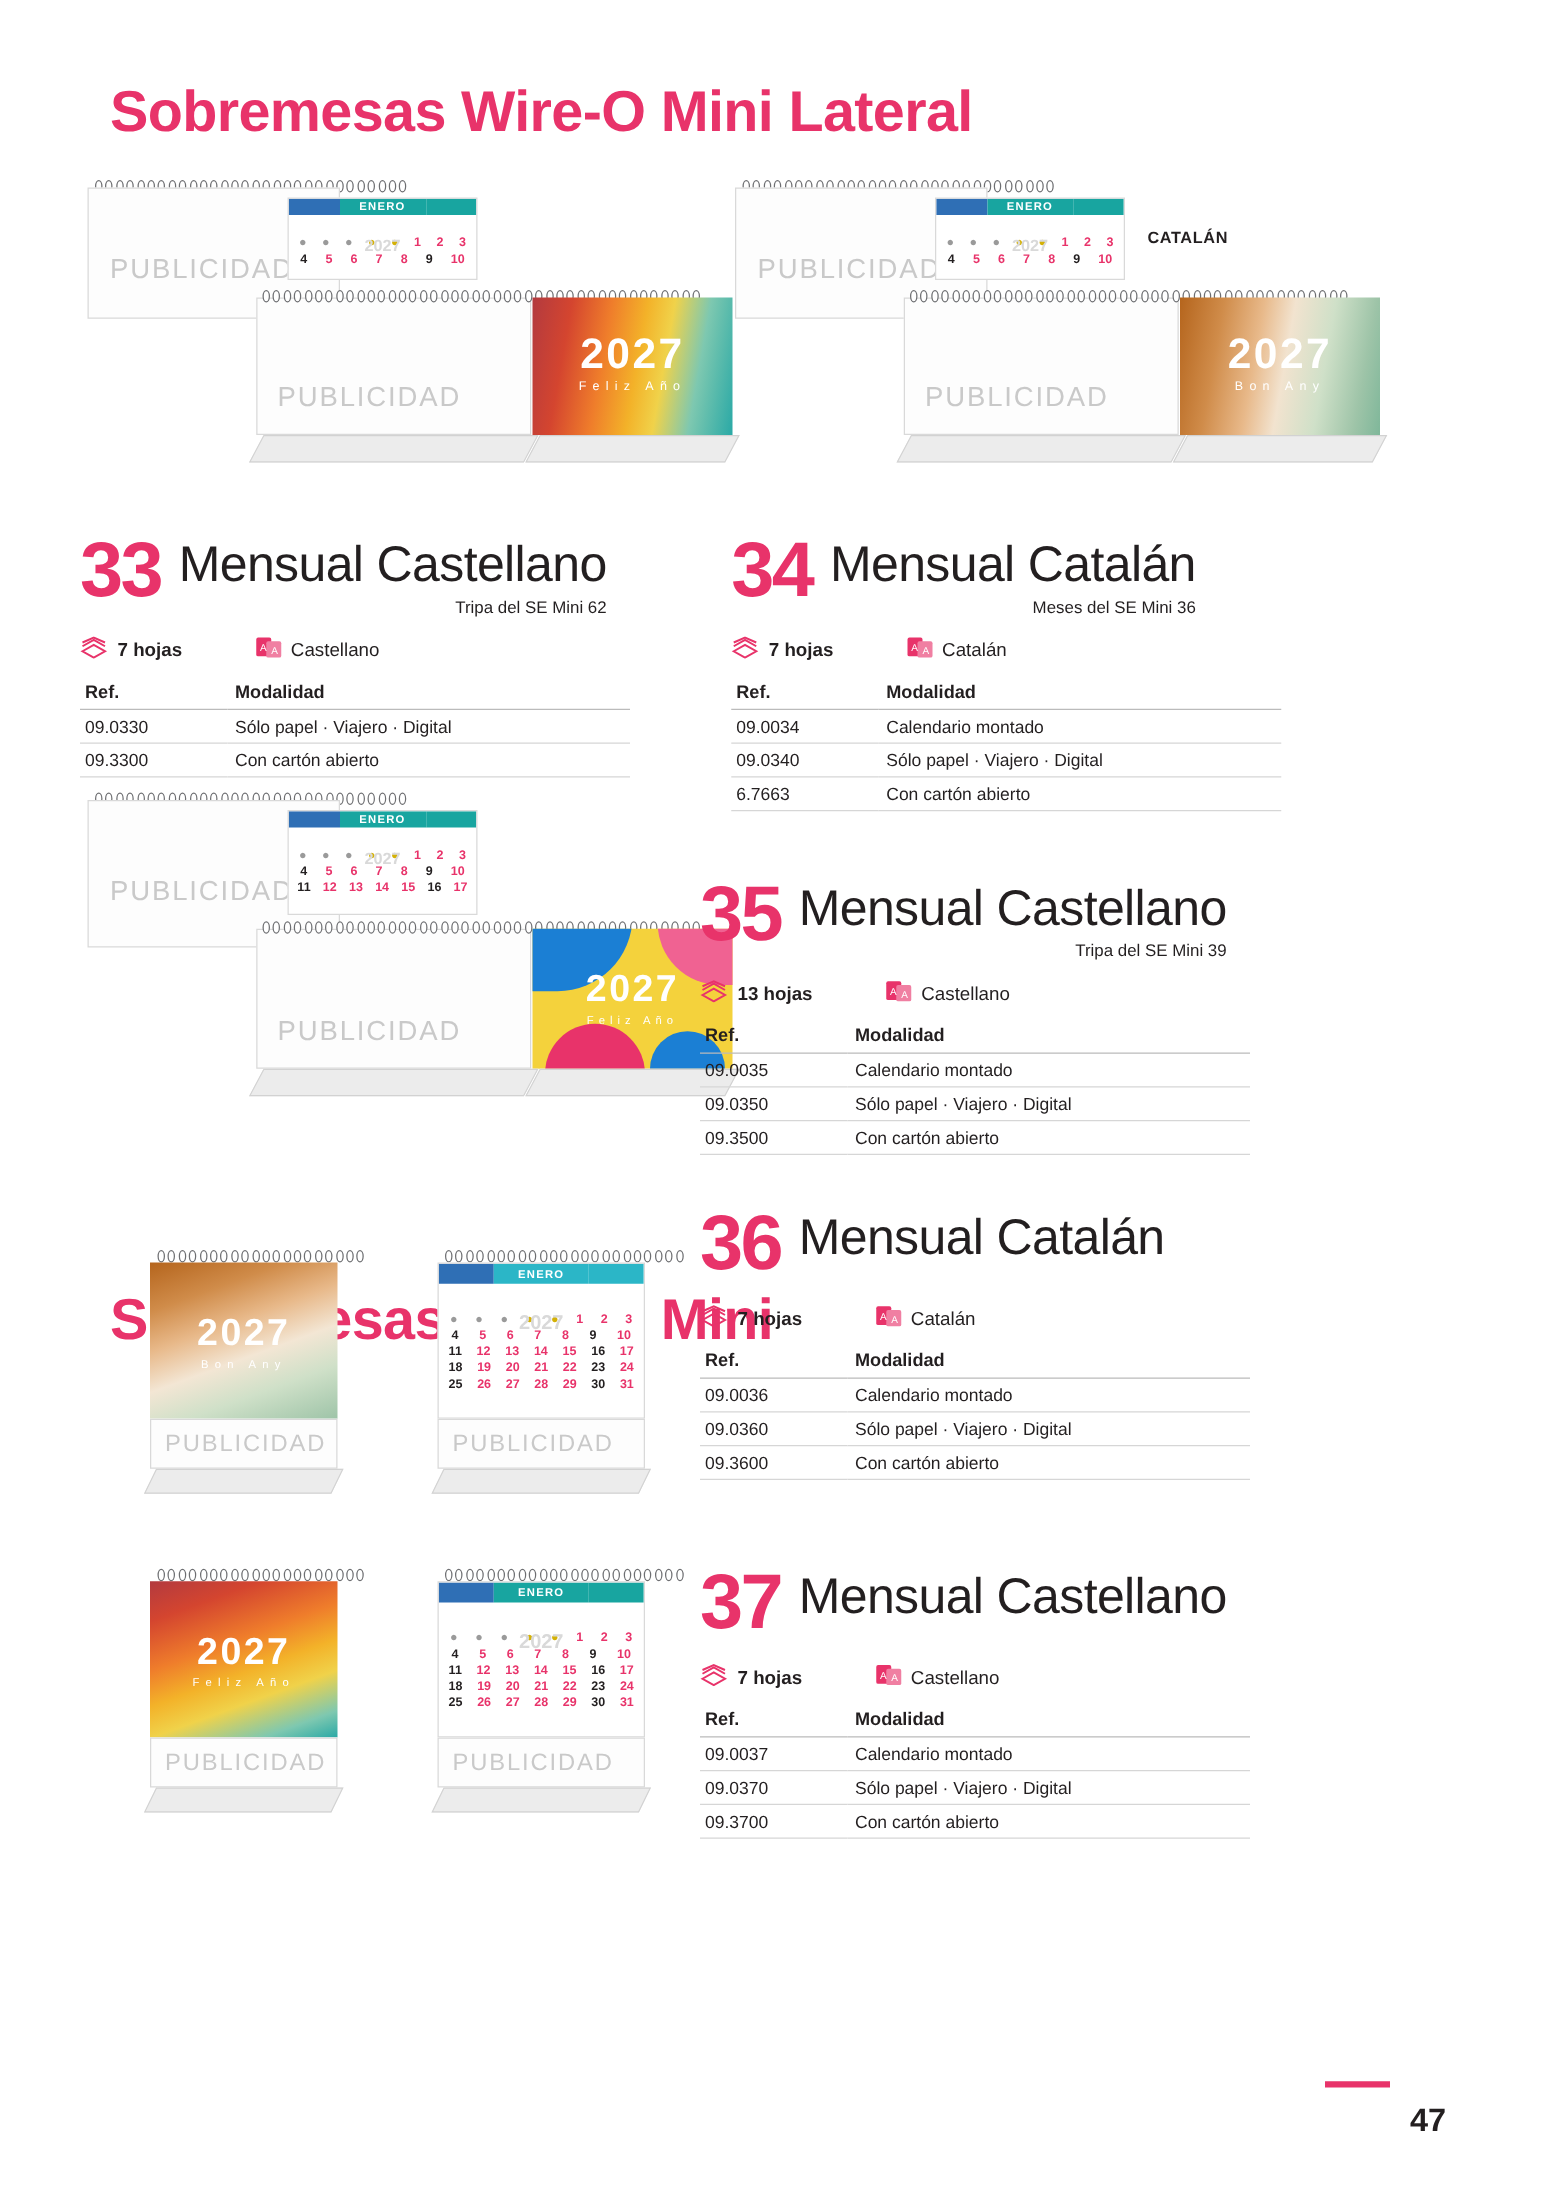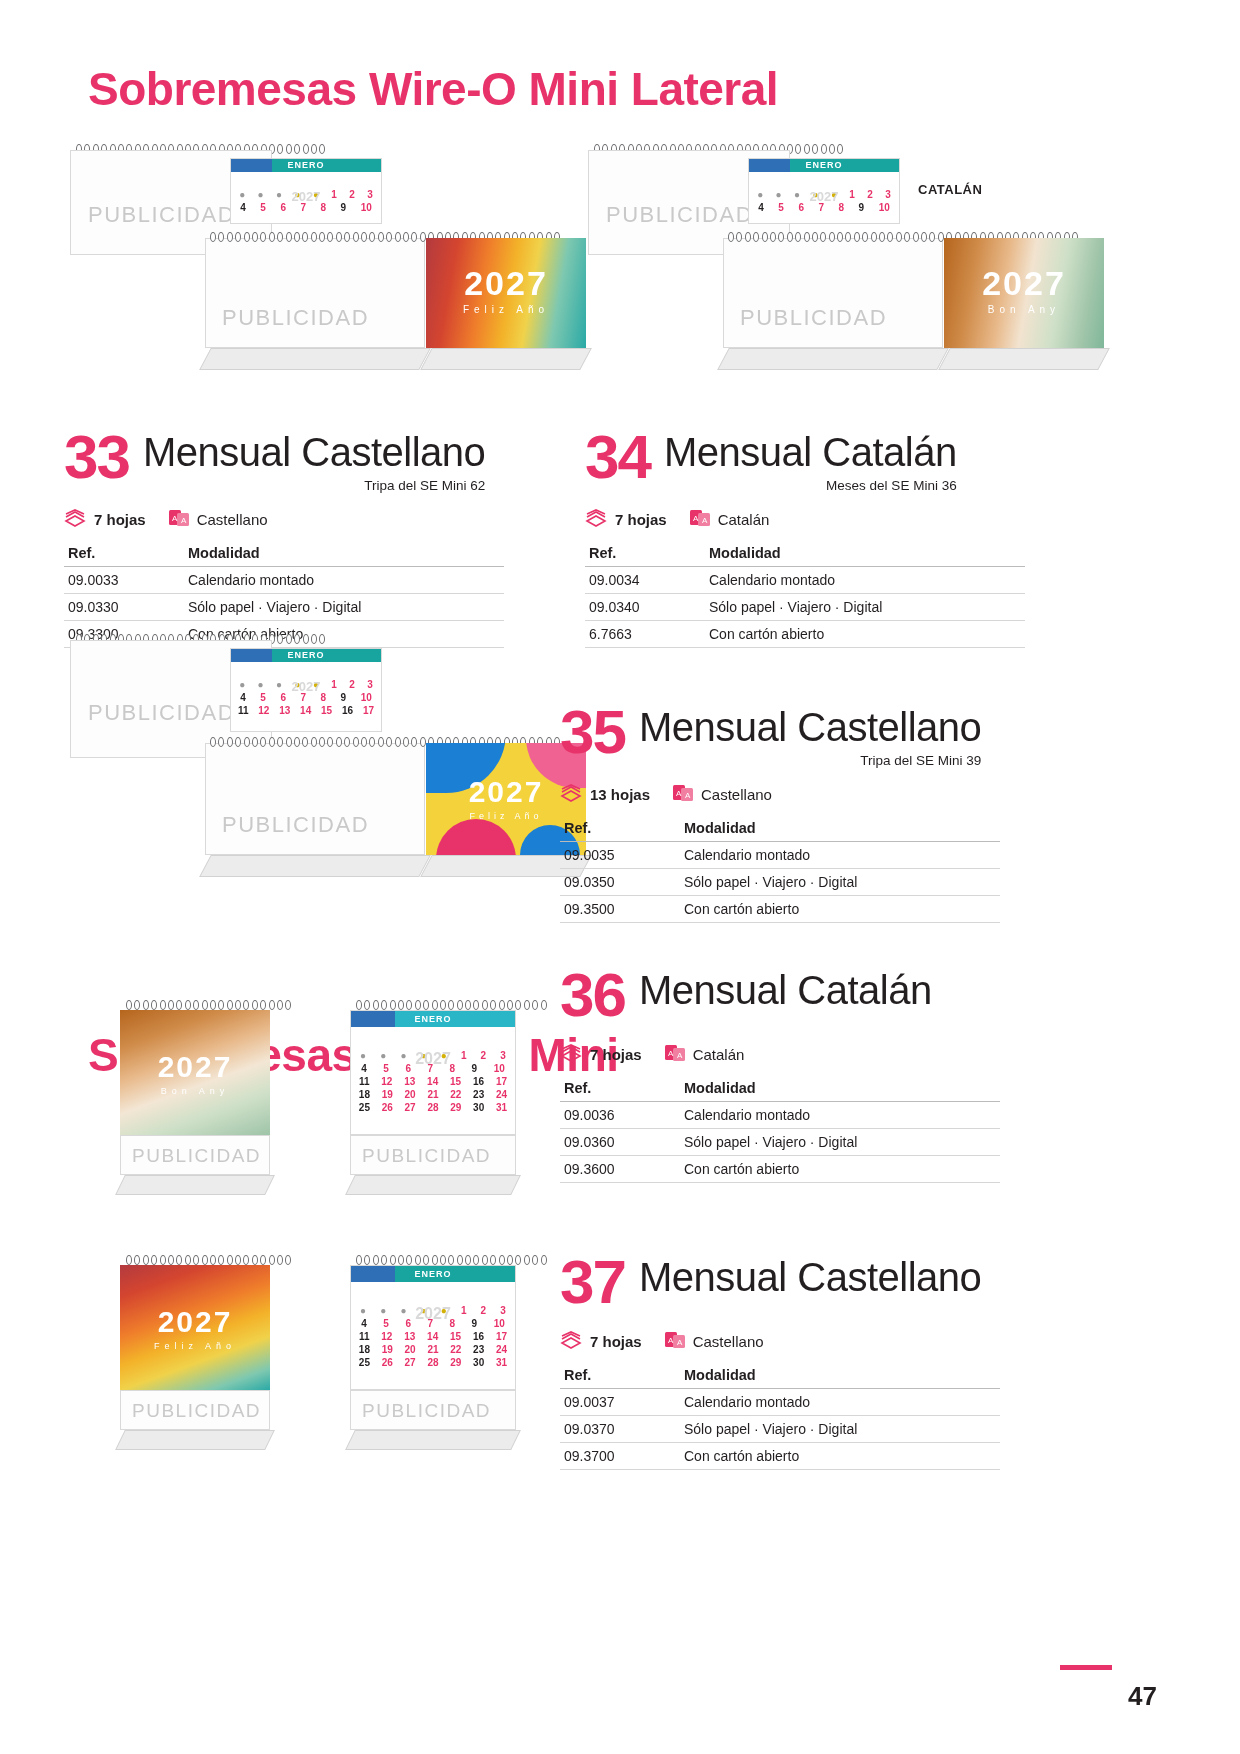--- a/index.html
+++ b/index.html
@@ -29,21 +29,21 @@
   .prod { position:absolute; }
   .prod-head { display:flex; align-items:flex-start;text-align:right; }
   .prod-num {
     color:#e8336a; font-weight:bold; font-size:62px; line-height:54px;
     letter-spacing:-2px;
   }
   .prod-titles { margin-left:14px; }
   .prod-name { font-size:40px; font-weight:300; letter-spacing:-0.5px; line-height:44px; color:#231f20;}
   .prod-sub { font-size:13.5px; margin-top:4px; margin-left:6px; color:#231f20;}
 
-  .meta-row { display:flex; align-items:center; margin-top:16px; }
+  .meta-row { display:flex; align-items:center; margin-top:16px;gap:36px; }
   .meta-item { display:flex; align-items:center; margin-right:22px; font-size:15px; }
   .meta-item b { font-weight:bold; }
   .sheets-icon { margin-right:8px; }
   .lang-icon { margin-right:7px; }
 
   
   table.modal {
     border-collapse:collapse;
     margin-top:12px;
     font-size:14px;
@@ -397,24 +397,20 @@
       </div>
     </div>
     <table class="modal">
       <thead>
         <tr>
           <th class="c-ref">Ref.</th>
           <th class="c-mod">Modalidad</th>
         </tr>
       </thead>
       <tbody>
-        <tr>
-          <td class="c-ref">09.0033</td>
-          <td class="c-mod">Calendario montado</td>
-        </tr>
         <tr>
           <td class="c-ref">09.0330</td>
           <td class="c-mod">Sólo papel · Viajero · Digital</td>
         </tr>
         <tr>
           <td class="c-ref">09.3300</td>
           <td class="c-mod">Con cartón abierto</td>
         </tr>
       </tbody>
     </table>

